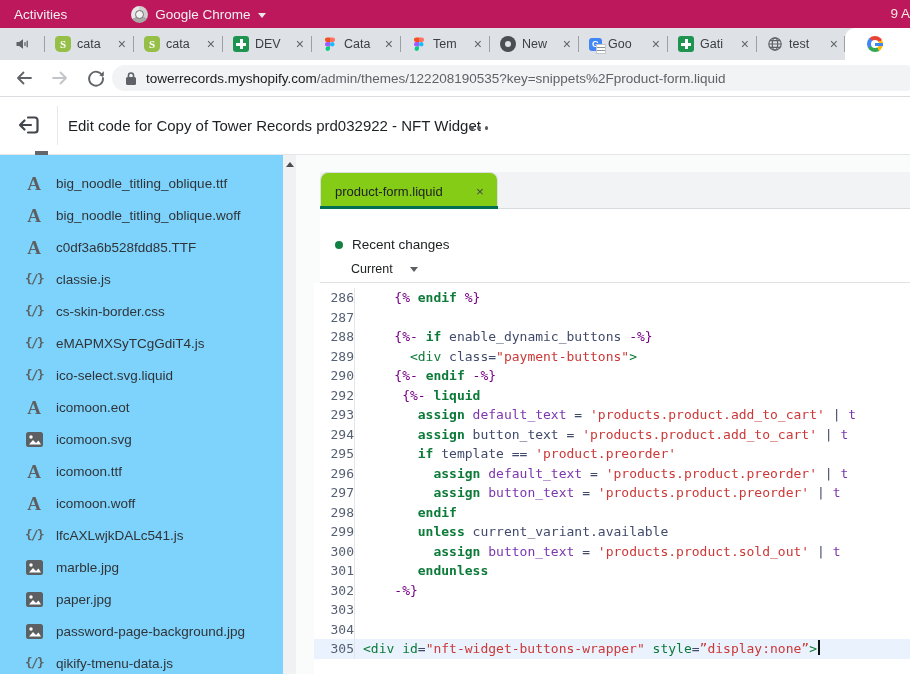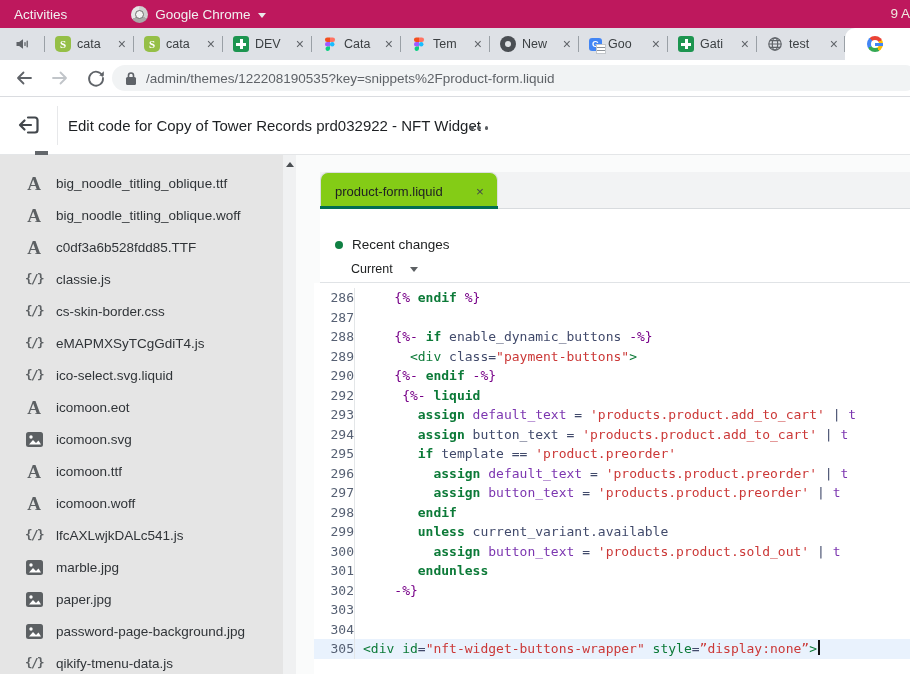--- a/index.html
+++ b/index.html
@@ -69,21 +69,21 @@
   
   #appheader{position:absolute;top:97px;left:0;right:0;height:58px;background:#fff;
      border-bottom:1px solid #e4e6e8;box-sizing:border-box}
   #exit-btn{position:absolute;left:16px;top:15px;width:26px;height:26px;cursor:pointer}
   .hdr-divider{position:absolute;left:57px;top:9px;height:39px;width:1px;background:#e7e8ea}
   #hdr-title{position:absolute;left:68px;top:0;line-height:57px;font-size:15px;color:#1d2023;white-space:nowrap}
   #more-btn{position:absolute;left:466px;top:25px;display:flex;gap:3.5px;padding:4px;cursor:pointer}
   .dot{width:3.8px;height:3.8px;border-radius:50%;background:#5a5e62}
 
   
-  #sidebar{position:absolute;left:0;top:155px;width:296px;bottom:0;background:#e5e5e5}
+  #sidebar{position:absolute;left:0;top:155px;width:296px;bottom:0;background:#7dd3fc}
   .partial-frag{position:absolute;left:35px;top:-4px;width:13px;height:4px;background:#63676b}
   #filelist{position:absolute;left:0;right:14px;top:0;bottom:0;padding-top:12px;overflow:hidden}
   .frow{height:32px;display:flex;align-items:center;padding-left:22px;gap:10px;cursor:pointer}
   .ficon{width:24px;flex:none;display:flex;align-items:center;justify-content:center;color:#5c6063}
   .fi-font::after{content:"A";font:bold 19px/1 "Liberation Serif",serif;color:#5c6063}
   .fi-code::after{content:"{/}";font:bold 12.5px/1 "DejaVu Sans Mono",monospace;color:#5c6063;letter-spacing:-1.5px}
   .fname{font-size:13.5px;color:#303438;white-space:nowrap}
   #side-scroll{position:absolute;left:283px;width:13px;top:0;bottom:0;background:#f0f1f2}
   .scroll-up{position:absolute;top:7px;left:2.5px;width:0;height:0;border-left:4px solid transparent;
      border-right:4px solid transparent;border-bottom:5px solid #4a4e52}
@@ -226,20 +226,21 @@
     <path d="M16.4 7.8A7 7 0 1 0 17 10" stroke="#5f6368" stroke-width="1.8" fill="none" stroke-linecap="round"></path>
     <path d="M17.8 3.2v4.6h-4.6z" fill="#5f6368"></path>
   </svg>
   <div id="urlbar">
     <span id="lock">
       <svg width="12" height="15" viewBox="0 0 12 15">
         <rect x="1" y="6" width="10" height="8" rx="1.5" fill="#5f6368"></rect>
         <path d="M3.5 6.2V4.5a2.5 2.5 0 0 1 5 0v1.7" stroke="#5f6368" stroke-width="1.6" fill="none"></path>
       </svg>
     </span>
+    <span class="url-host">towerrecords.myshopify.com</span>
       <span class="url-path">/admin/themes/122208190535?key=snippets%2Fproduct-form.liquid</span>
   </div>
 </div>
 
 <div id="appheader">
   <svg id="exit-btn" viewBox="0 0 26 26">
     <path d="M12 5.5h7A2.5 2.5 0 0 1 21.5 8v10a2.5 2.5 0 0 1-2.5 2.5h-7" stroke="#42474c" stroke-width="2.2" fill="none" stroke-linecap="round"></path>
     <path d="M15 13H4.5M8.5 8.5 4 13l4.5 4.5" stroke="#42474c" stroke-width="2.2" fill="none" stroke-linecap="round" stroke-linejoin="round"></path>
   </svg>
   <div class="hdr-divider"></div>

